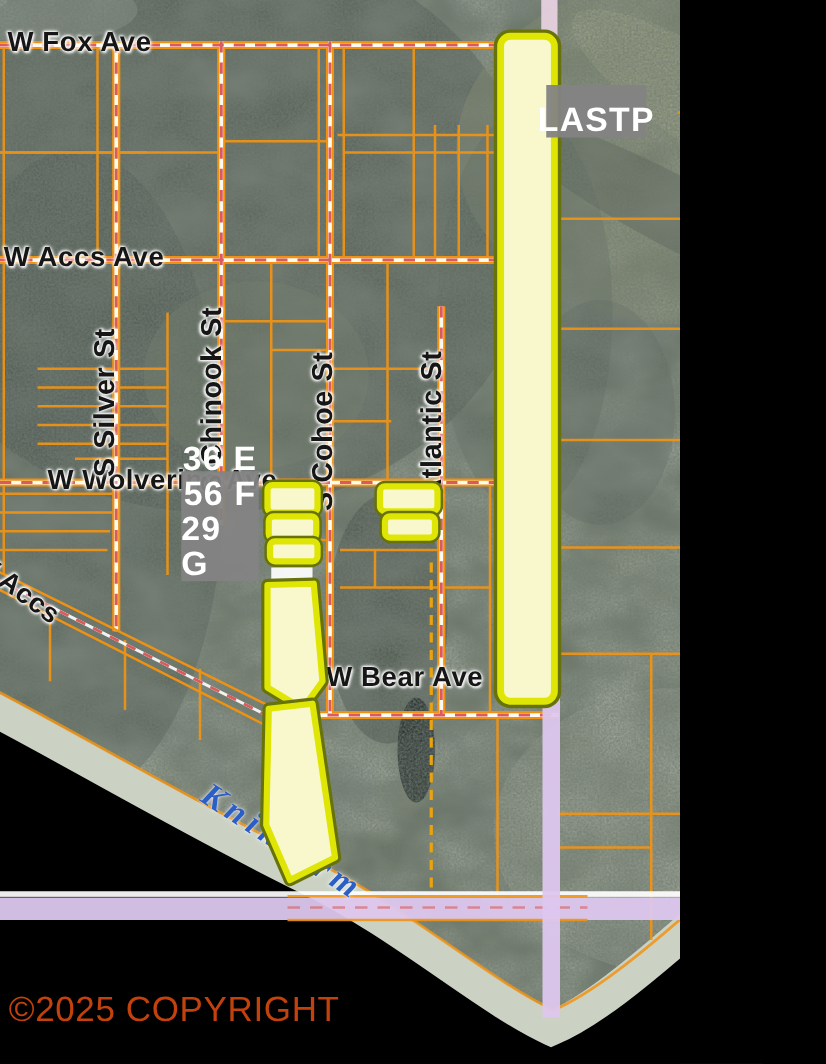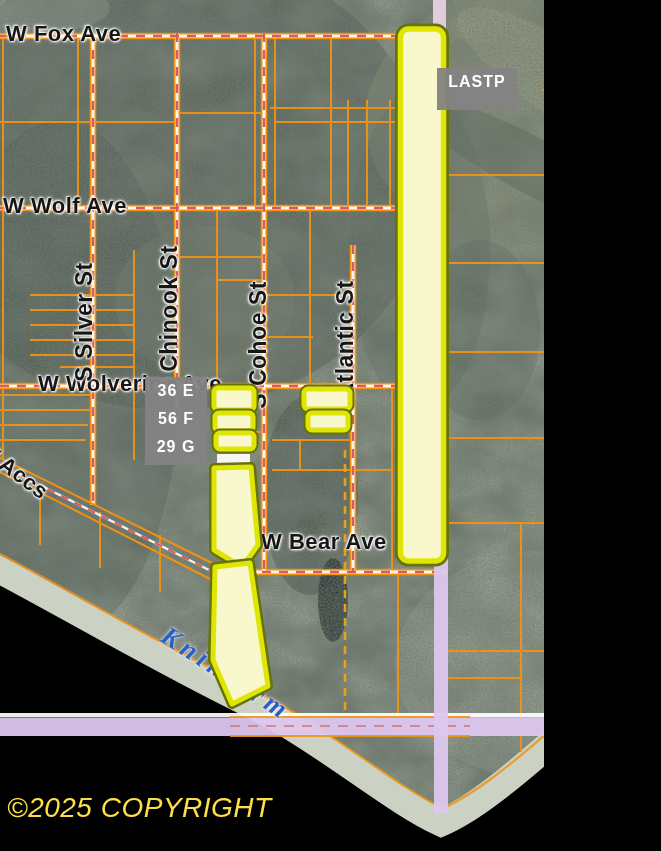--- a/index.html
+++ b/index.html
@@ -6,27 +6,27 @@
   .stage{position:relative;width:544px;height:851px;background:#000;overflow:hidden;
          font-family:"Liberation Sans",sans-serif;}
   .stage svg{position:absolute;left:0;top:0;}
   .layer{position:absolute;left:0;top:0;width:661px;height:851px;pointer-events:none;}
   .street{position:absolute;font-weight:bold;font-size:22px;color:#161616;white-space:nowrap;
           letter-spacing:.5px;
           text-shadow:0 0 2px rgba(255,255,255,.95),0 0 4px rgba(255,255,255,.85),
                       1px 1px 2px rgba(255,255,255,.9),-1px -1px 2px rgba(255,255,255,.9);}
   .vert{transform:translate(-50%,-50%) rotate(-90deg);font-size:23px;}
   .gbox{position:absolute;background:rgba(131,131,131,.95);color:#fff;font-weight:bold;
-        font-size:16px;line-height:28px;display:flex;flex-direction:column;align-items:center;
-        justify-content:flex-start;letter-spacing:1px;}
+        font-size:27px;line-height:28px;display:flex;flex-direction:column;align-items:center;
+        justify-content:flex-end;letter-spacing:1px;}
   .knik{position:absolute;left:172px;top:620px;transform:rotate(33deg);transform-origin:left top;
         font-family:"Liberation Serif",serif;font-style:italic;font-weight:bold;font-size:27px;
         color:#2b5fc7;letter-spacing:5px;white-space:nowrap;
         text-shadow:0 0 2px rgba(255,255,255,.9),0 0 5px rgba(255,255,255,.65);}
-  .copyright{position:absolute;left:7px;top:792px;font-size:28px;color:#fde047;letter-spacing:.5px;font-style:italic;}
+  .copyright{position:absolute;left:7px;top:792px;font-size:28px;color:#c2410c;letter-spacing:.5px;}
   .z1{z-index:2}.z2{z-index:3}.z3{z-index:4}.z4{z-index:5}
 </style>
 </head>
 <body>
 
 <div class="stage">
 
   <svg width="661" height="851" viewBox="0 0 661 851">
     <defs>
       <clipPath id="landclip">
@@ -171,21 +171,21 @@
       <rect x="-5" y="718" width="672" height="18" fill="#ddc7ee" opacity="0.95"></rect>
       <line x1="230" y1="717" x2="470" y2="717" stroke="#f09414" stroke-width="2" opacity="0.9"></line>
       <line x1="230" y1="736" x2="470" y2="736" stroke="#f09414" stroke-width="2" opacity="0.9"></line>
       <line x1="230" y1="726" x2="470" y2="726" stroke="#d95b5b" stroke-width="2" stroke-dasharray="10 8" opacity="0.6"></line>
       <rect x="434" y="552" width="14" height="262" fill="#ddc7ee" opacity="0.95"></rect>
     </g>
   </svg>
 
   <div class="layer z1">
     <div class="street" style="left:6px;top:21px">W Fox Ave</div>
-    <div class="street" style="left:3px;top:193px">W Wolf Ave</div>
+    <div class="street" style="left:3px;top:193px">W Accs Ave</div>
     <div class="street" style="left:38px;top:371px">W Wolverine Ave</div>
     <div class="street" style="left:261px;top:529px">W Bear Ave</div>
     <div class="street" style="left:-12px;top:435px;transform:rotate(37deg);transform-origin:left top">W Accs</div>
     <div class="street vert" style="left:84px;top:322px">S Silver St</div>
     <div class="street vert" style="left:169px;top:320px">S Chinook St</div>
     <div class="street vert" style="left:258px;top:345px">S Cohoe St</div>
     <div class="street vert" style="left:345px;top:340px">Atlantic St</div>
     <div class="knik">Knik Arm</div>
   </div>
 

